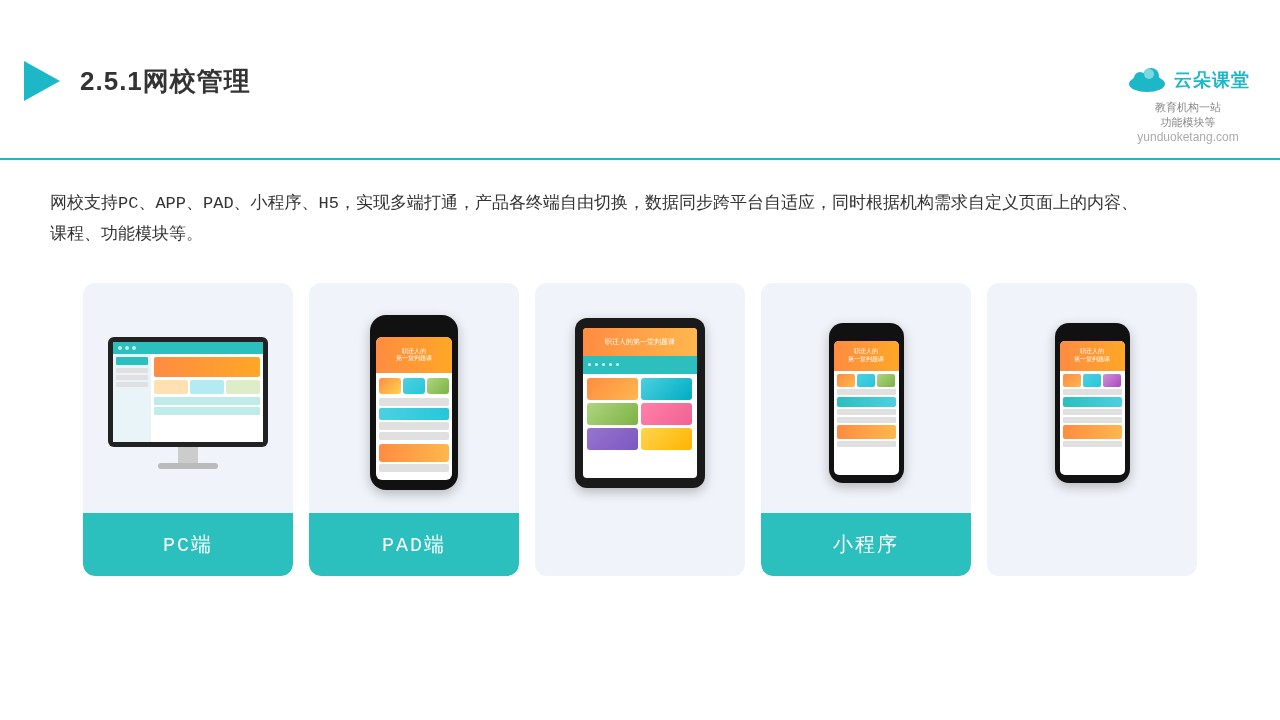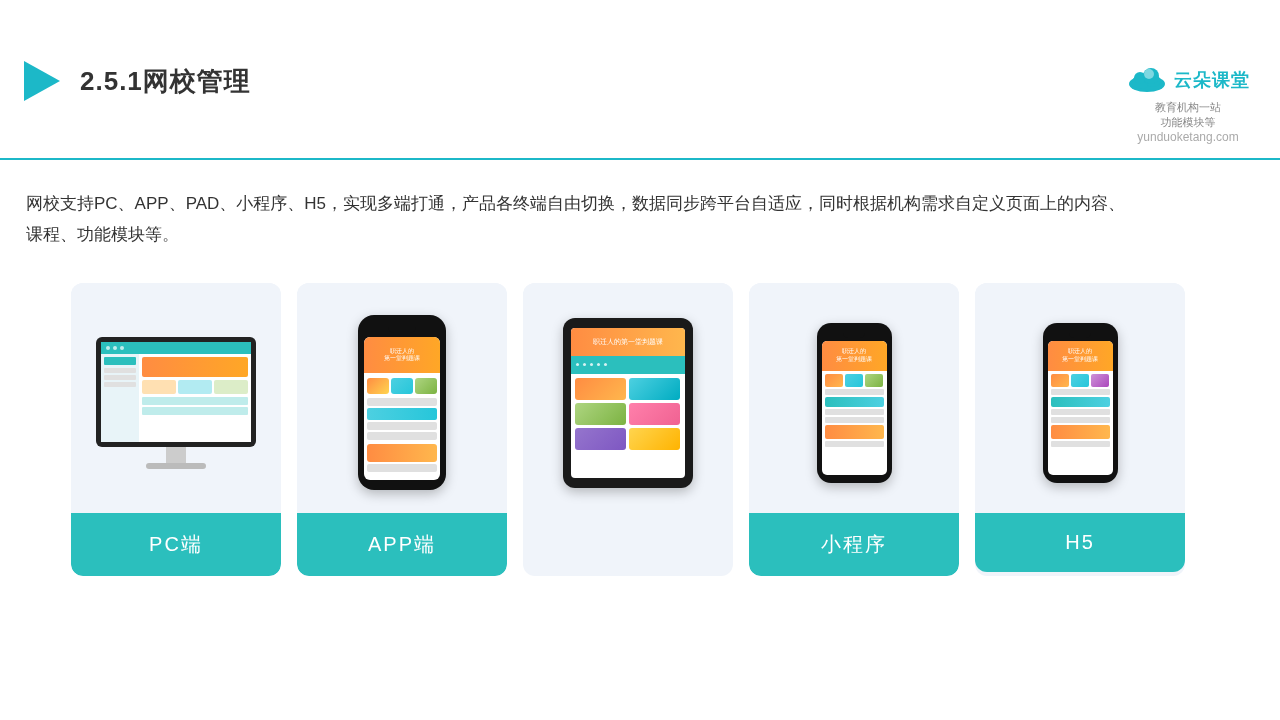--- a/index.html
+++ b/index.html
@@ -54,21 +54,22 @@
 
     .logo-text {
       font-size: 18px;
       font-weight: bold;
       color: #1cb8c8;
       letter-spacing: 1px;
     }
 
     
     .main-content {
-      padding: 28px 50px 20px 26px;
+      padding: 28px 50px 20px 50px;
+      font-family: Liberation Mono, monospace;
     }
 
     .description {
       font-size: 17px;
       color: #333;
       line-height: 1.85;
       margin-bottom: 32px;
       max-width: 1100px;
     }
 
@@ -472,21 +473,21 @@
                 <div class="phone-row-colored"></div>
                 <div class="phone-row"></div>
                 <div class="phone-row"></div>
                 <div style="height:18px;background:linear-gradient(to right,#ff8c42,#ffb74d);border-radius:3px;margin-top:2px;"></div>
                 <div class="phone-row"></div>
               </div>
             </div>
           </div>
         </div>
       </div>
-      <div class="card-label">APP端</div>
+      <div class="card-label">PAD端</div>
     </div>
 
     <div class="card">
       <div class="card-image-area">
         <div class="device-tablet">
           <div class="tablet-frame">
             <div class="tablet-screen">
               <div class="tablet-screen-top">职迁人的第一堂判题课</div>
               <div class="tablet-screen-nav">
                 <div class="tablet-nav-dot"></div>
@@ -553,17 +554,16 @@
                 <div style="height:10px;background:linear-gradient(to right,#2bbfbd,#4dd0e1);border-radius:2px;"></div>
                 <div style="height:6px;background:#e0e0e0;border-radius:1px;"></div>
                 <div style="height:6px;background:#e0e0e0;border-radius:1px;"></div>
                 <div style="height:14px;background:linear-gradient(to right,#ff8c42,#ffb74d);border-radius:2px;"></div>
                 <div style="height:6px;background:#e0e0e0;border-radius:1px;"></div>
               </div>
             </div>
           </div>
         </div>
       </div>
-      <div class="card-label">H5</div>
     </div>
 
   </div>
 </div>
 
 </body></html>

